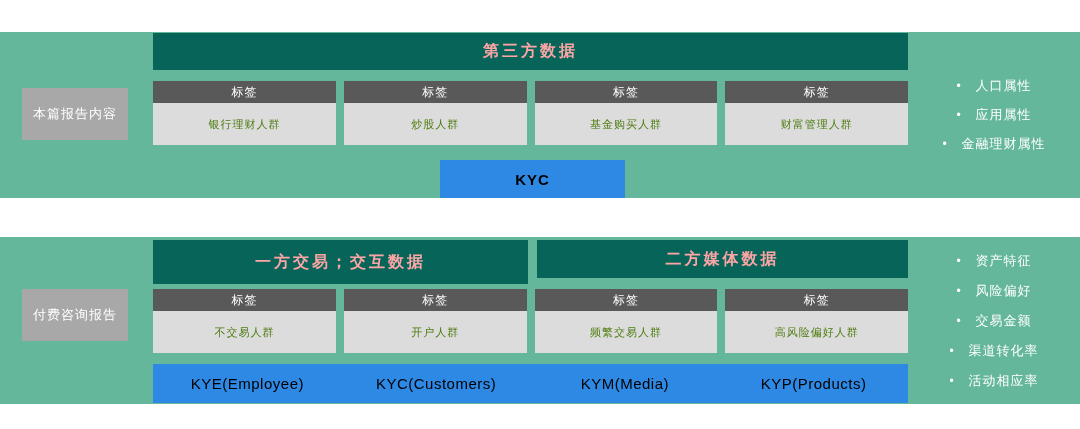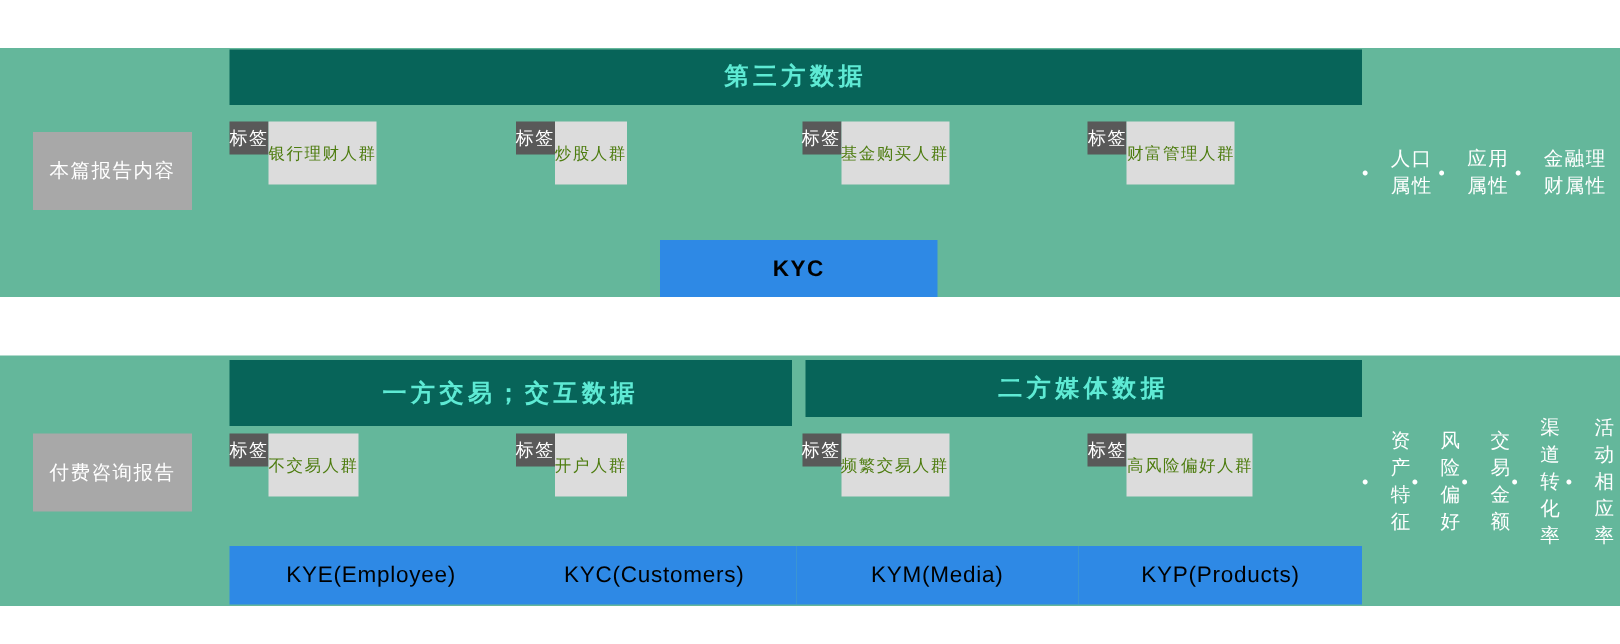--- a/index.html
+++ b/index.html
@@ -9,43 +9,43 @@
   .panel{position:absolute;left:0;width:1080px;background:#64b79b;}
   .panel.top{top:32px;height:166px;}
   .panel.bottom{top:237px;height:167px;}
 
   .side-label{position:absolute;left:22px;width:106px;height:52px;background:#a8a8a8;
     color:#ffffff;font-size:13px;display:flex;align-items:center;justify-content:center;
     letter-spacing:1px;text-align:center;}
   .top .side-label{top:56px;}
   .bottom .side-label{top:52px;}
 
-  .hdr{position:absolute;background:#076459;color:#5eead4;font-size:16px;font-weight:bold;
+  .hdr{position:absolute;background:#076459;color:#fca5a5;font-size:16px;font-weight:bold;
     letter-spacing:3px;display:flex;align-items:center;justify-content:center;}
   .top .hdr-full{left:153px;top:1px;width:755px;height:37px;}
   .bottom .hdr1{left:153px;top:3px;width:375px;height:44px;}
   .bottom .hdr2{left:537px;top:3px;width:371px;height:38px;}
 
   .grid{position:absolute;left:153px;width:755px;display:flex;gap:8px;}
   .top .grid{top:49px;}
   .bottom .grid{top:52px;}
-  .col{flex:1;display:flex;flex-direction:row;min-width:0;}
+  .col{flex:1;display:flex;flex-direction:column;min-width:0;}
   .tag{height:22px;background:#595959;color:#ffffff;font-size:12px;letter-spacing:1px;
     display:flex;align-items:center;justify-content:center;}
   .cell{height:42px;background:#dcdcdc;color:#4d7c0f;font-size:11px;letter-spacing:1px;
     display:flex;align-items:center;justify-content:center;}
 
   .btn{background:#2e89e5;color:#000000;display:flex;align-items:center;justify-content:center;
     font-size:15px;cursor:pointer;}
   .kyc-btn{position:absolute;left:440px;top:128px;width:185px;height:38px;font-weight:bold;letter-spacing:1px;}
   .btn-row{position:absolute;left:153px;top:127px;width:755px;display:flex;gap:0;}
   .btn-row .btn{flex:1;height:39px;letter-spacing:0.5px;}
 
   .bullets{position:absolute;left:908px;top:0;width:172px;height:100%;margin:0;padding:0;
-    list-style:none;display:flex;flex-direction:row;justify-content:center;align-items:center;
+    list-style:none;display:flex;flex-direction:column;justify-content:center;align-items:center;
     color:#ffffff;font-size:13px;letter-spacing:1px;}
   .bullets li{height:29px;display:flex;align-items:center;}
   .bullets li::before{content:"\2022";margin-right:14px;font-size:12px;}
   .bottom .bullets li{height:30px;}
 </style>
 </head>
 <body>
 
 <div class="stage">
 

